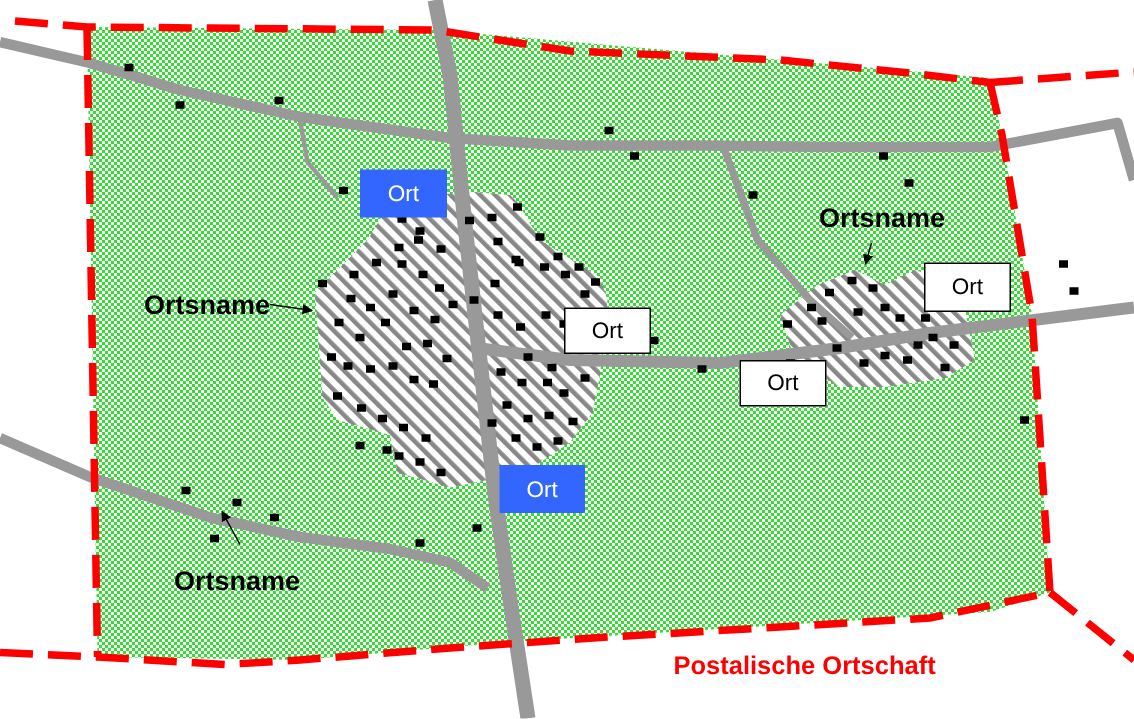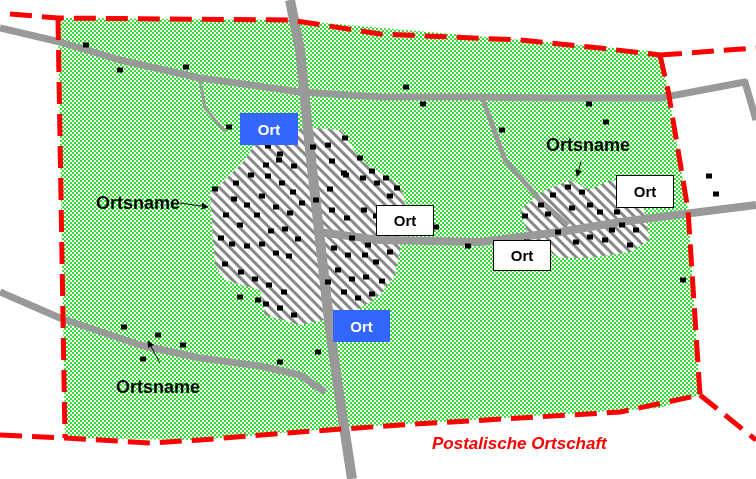--- a/index.html
+++ b/index.html
@@ -1,20 +1,20 @@
 <!DOCTYPE html>
 <html><head>
   <meta charset="utf-8">
   <style>
     html, body { margin: 0; padding: 0; background: #ffffff; }
     body { width: 756px; height: 479px; overflow: hidden; position: relative; font-family: "Liberation Sans", sans-serif; }
     #map { position: absolute; left: 0; top: 0; width: 756px; height: 479px; }
     .label-box {
       position: absolute; box-sizing: border-box;
-      font-family: "Liberation Sans", sans-serif; font-weight: bold; font-size: 15px;
+      font-family: "Liberation Sans", sans-serif; font-weight: normal; font-size: 15px;
       display: flex; align-items: center; justify-content: center;
     }
     .label-blue { background: #3366ff; color: #ffffff; }
     .label-white { background: #ffffff; color: #000000; border: 1px solid #000000; }
     .map-text {
       position: absolute; font-family: "Liberation Sans", sans-serif; font-weight: bold;
       font-size: 18px; color: #000000; white-space: nowrap;
     }
     .legend-text {
       position: absolute; font-family: "Liberation Sans", sans-serif; font-weight: bold;
@@ -192,13 +192,13 @@
 <div class="label-box label-blue" style="left:240px; top:113px; width:58px; height:32px;">Ort</div>
 <div class="label-box label-blue" style="left:333px; top:310px; width:57px; height:32px;">Ort</div>
 <div class="label-box label-white" style="left:376px; top:205px; width:58px; height:31px;">Ort</div>
 <div class="label-box label-white" style="left:493px; top:240px; width:58px; height:31px;">Ort</div>
 <div class="label-box label-white" style="left:616px; top:175px; width:58px; height:33px;">Ort</div>
 
 <div class="map-text" style="left:96px; top:193px;">Ortsname</div>
 <div class="map-text" style="left:546px; top:135px;">Ortsname</div>
 <div class="map-text" style="left:116px; top:377px;">Ortsname</div>
 
-<div class="legend-text" style="left:432px; top:434px;font-style:italic;">Postalische Ortschaft</div>
+<div class="legend-text" style="left:449px; top:434px;">Postalische Ortschaft</div>
 
 </body></html>

